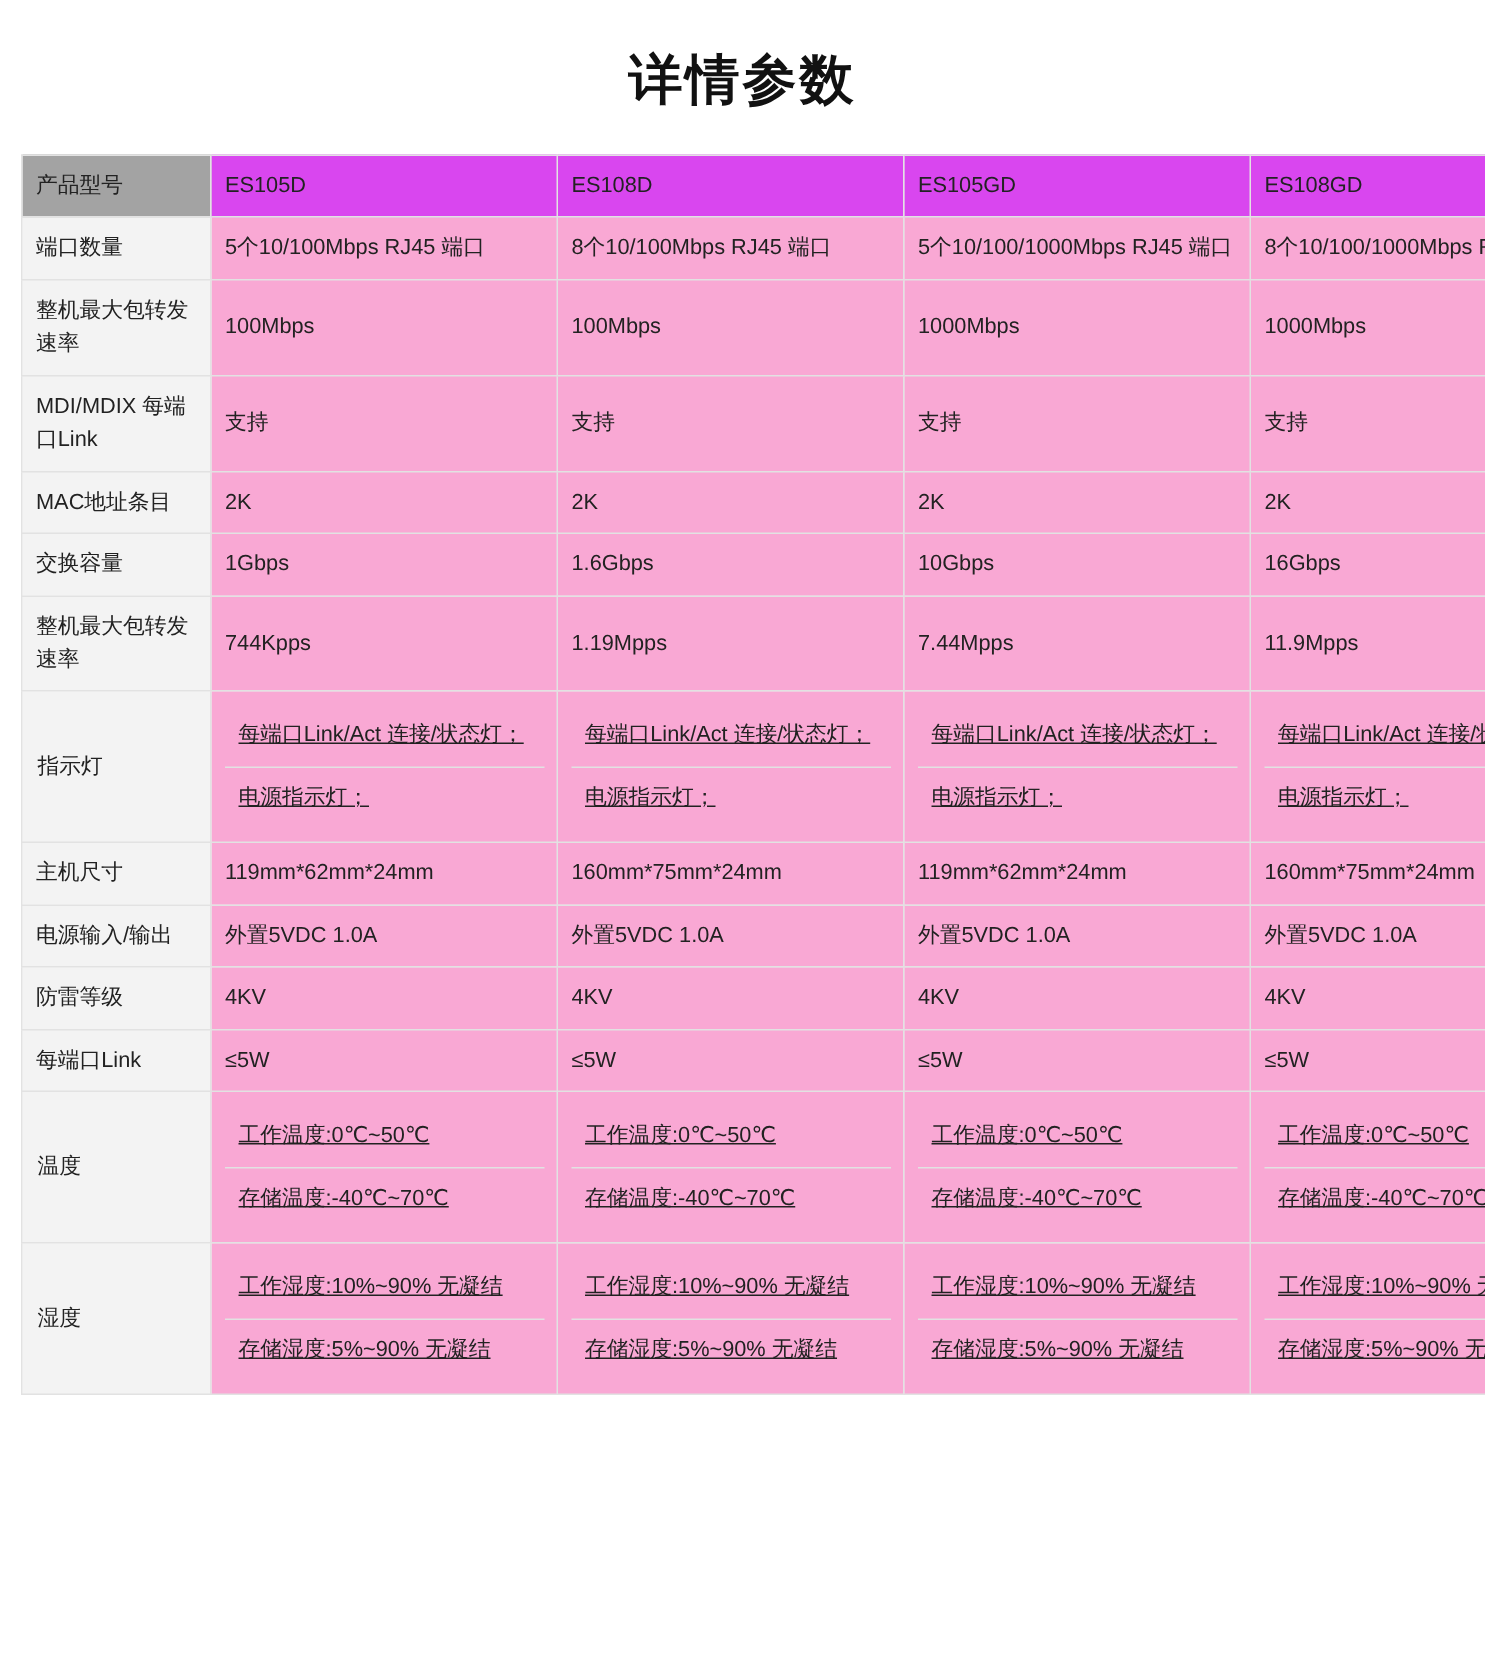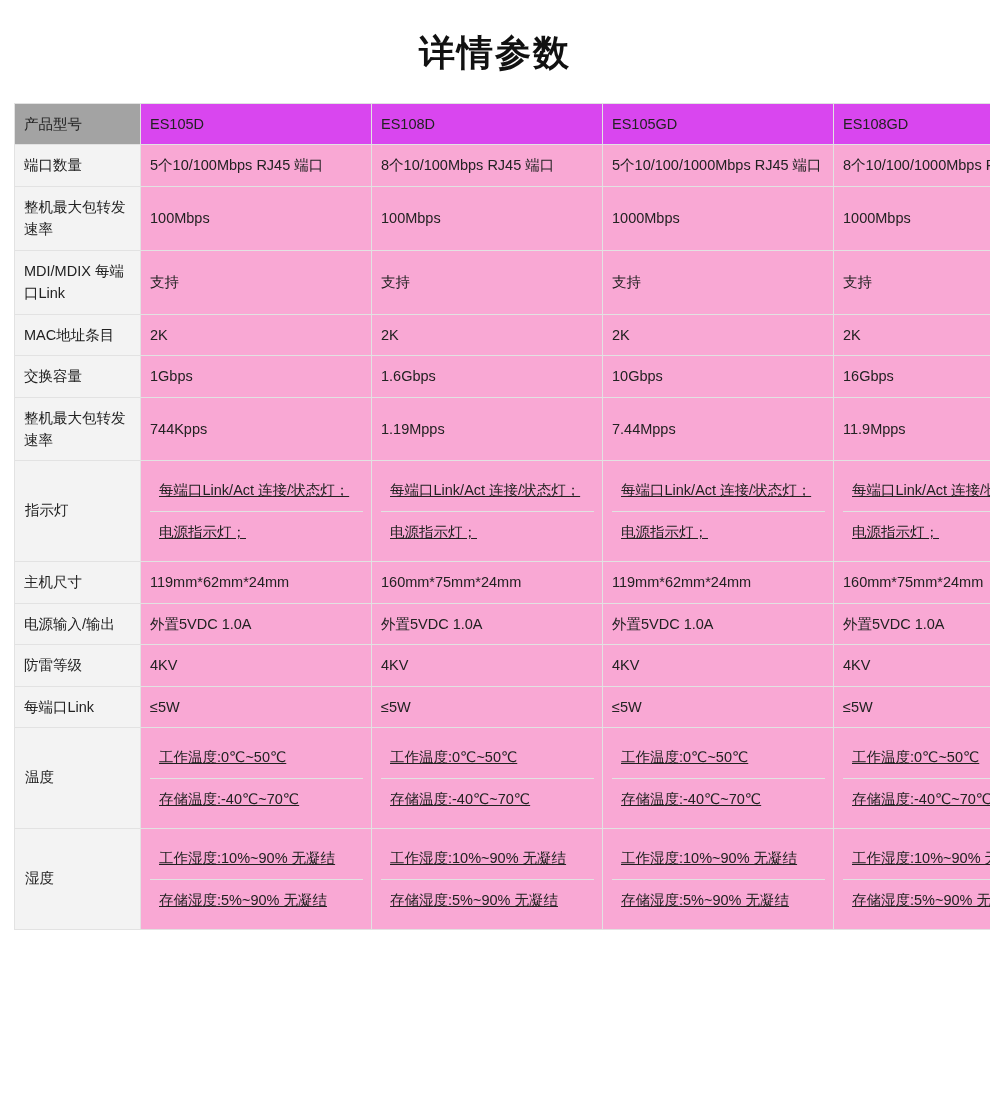--- a/index.html
+++ b/index.html
@@ -63,21 +63,20 @@
   }
   td.split .seg {
     padding: 9px 8px 9px 9px;
     border-bottom: 1px solid #e2e2e2;
   }
   td.split .seg:last-child {
     border-bottom: none;
   }
   td.label.split-label {
     padding: 9px 8px 9px 10px;
-    font-family: Liberation Mono, monospace;
   }
 </style>
 </head>
 <body>
 
 <div class="page">
   <div class="page-title">详情参数</div>
   <table class="spec">
     <tbody>
         <tr class="head">

